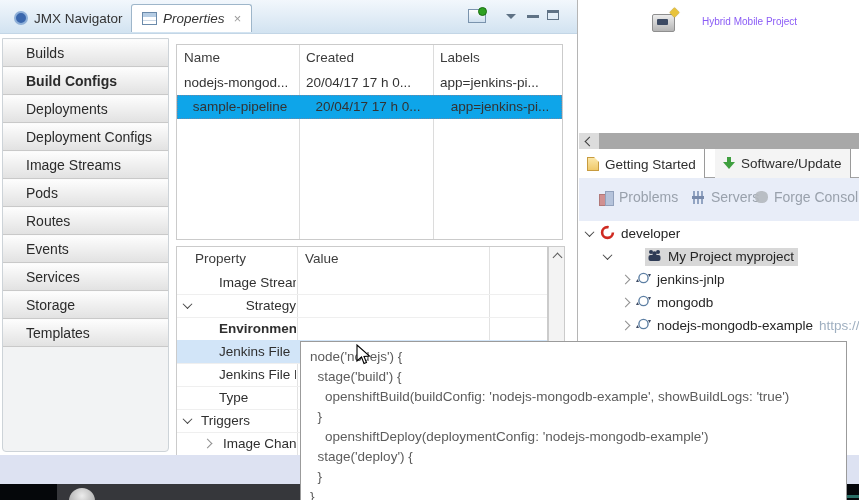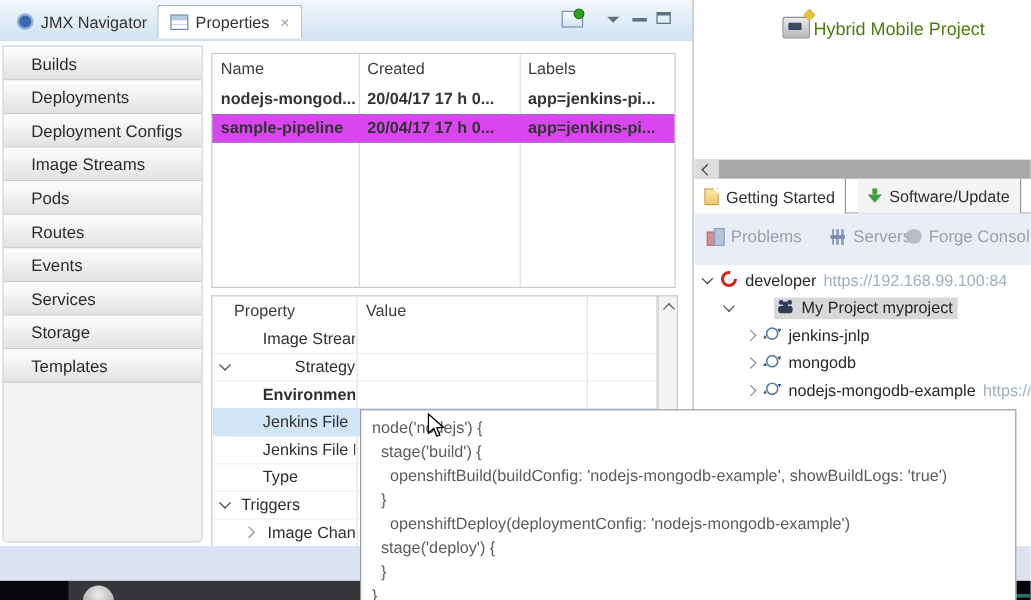--- a/index.html
+++ b/index.html
@@ -29,22 +29,22 @@
   .sidebar{position:absolute;left:2px;top:38px;width:167px;height:414px;background:#f2f3f4;
            border:1px solid #cdd3d8;border-radius:0 0 4px 4px;overflow:hidden;box-sizing:border-box;}
   .side-btn{height:26px;line-height:26px;padding-left:23px;font-size:14px;color:#2b2b2b;
             background:linear-gradient(#fdfdfd,#e2e2e2);border-bottom:1px solid #c9c9c9;border-top:1px solid #fbfbfb;}
   .side-btn.sel{font-weight:bold;}
   
   .bc-table{position:absolute;left:176px;top:44px;width:387px;height:196px;background:#fff;
             border:1px solid #cbcbcb;box-sizing:border-box;}
   .bc-vline{position:absolute;top:0;bottom:0;width:1px;background:#dcdcdc;}
   .bc-head{position:absolute;top:0;height:25px;line-height:25px;font-size:13.5px;color:#3c3c3c;}
-  .bc-row{position:absolute;left:0;width:100%;height:24px;line-height:24px;font-size:13.5px;color:#333;font-weight:bold;}
-  .bc-row.selrow{background:#d946ef;outline:1px dotted #6f88a5;outline-offset:-1px;}
+  .bc-row{position:absolute;left:0;width:100%;height:24px;line-height:24px;font-size:13.5px;color:#333;}
+  .bc-row.selrow{background:#0ea5e9;outline:1px dotted #6f88a5;outline-offset:-1px;text-align:center;}
   .bc-cell{position:absolute;top:0;white-space:nowrap;overflow:hidden;}
   
   .pv-table{position:absolute;left:176px;top:246px;width:372px;height:209px;background:#fff;
             border:1px solid #cbcbcb;border-bottom:none;box-sizing:border-box;overflow:hidden;}
   .pv-vline{position:absolute;top:0;bottom:0;width:1px;background:#e2e2e2;}
   .pv-head{position:absolute;top:0;height:24px;line-height:24px;font-size:13.5px;color:#3c3c3c;}
   .pv-row{position:absolute;left:0;width:100%;height:23px;line-height:23px;font-size:13.5px;color:#2f2f2f;
           border-bottom:1px solid #efefef;white-space:nowrap;}
   .pv-row.hl{background:#d2e5f8;}
   .pv-label{position:absolute;top:0;overflow:hidden;}
@@ -56,21 +56,21 @@
   .pv-scroll{position:absolute;left:548px;top:246px;width:17px;height:209px;background:#f3f3f3;
              border:1px solid #cbcbcb;box-sizing:border-box;}
   .pv-scroll .chev{position:absolute;left:5px;top:7px;}
   
   .rp{position:absolute;left:577px;top:0;width:282px;height:455px;background:#fff;border-left:1px solid #b5b5b5;box-sizing:border-box;}
   .wiz-icon{position:absolute;left:74px;top:14px;width:21px;height:16px;background:linear-gradient(#ececec,#b5b5b5);
             border:1px solid #8f8f8f;border-radius:2px;}
   .wiz-icon::before{content:"";position:absolute;left:4px;top:4px;width:11px;height:6px;background:#3c4a63;border-radius:1px;}
   .wiz-icon::after{content:"";position:absolute;right:-4px;top:-6px;width:7px;height:7px;background:#e8c33c;
             transform:rotate(45deg);box-shadow:0 0 1px #9c7d1d;}
-  .wiz-label{position:absolute;left:100px;top:16px;font-size:15px;color:#4d7c0f;white-space:nowrap;}
+  .wiz-label{position:absolute;left:124px;top:16px;font-size:10px;color:#8b5cf6;white-space:nowrap;}
   .graybar{position:absolute;left:1px;top:133px;width:281px;height:16px;background:#a8a8a8;}
   .graybar .btn{position:absolute;left:0;top:0;width:20px;height:16px;background:#dcdcdc;}
   .graybar .chev{position:absolute;left:8px;top:5px;}
   .rp-tabs{position:absolute;left:1px;top:149px;width:281px;height:29px;border-bottom:1px solid #a3a3a3;box-sizing:border-box;}
   .rp-tab{position:absolute;top:0;height:29px;display:flex;align-items:center;gap:6px;padding:0 8px;
           font-size:13.5px;color:#2e2e2e;box-sizing:border-box;white-space:nowrap;}
   .rp-tab.active{background:#fff;border-right:1px solid #9a9a9a;height:30px;}
   .rp-tab.idle{left:136px;background:#f4f4f4;border-right:1px solid #9a9a9a;}
   .gs-icon{width:12px;height:14px;background:linear-gradient(#fbe7a8,#f0c96a);border:1px solid #c79b3f;position:relative;box-sizing:border-box;}
   .gs-icon::after{content:"";position:absolute;right:-1px;top:-1px;border-style:solid;border-width:0 5px 5px 0;
@@ -113,33 +113,34 @@
 <body>
 
 <div class="screen">
 
   <div class="lv">
     <div class="tabbar">
       <div class="tab" style="left:4px;">
         <span class="jmx-icon"></span>
         <span>JMX Navigator</span>
       </div>
-      <div class="tab active" style="left:131px;">
+      <div class="tab active" style="left:131px;font-style:italic;">
         <span class="props-icon"></span>
         <span>Properties</span>
         <span class="close-x">×</span>
       </div>
       <span class="pin-icon"></span>
       <span class="menu-arrow"></span>
       <span class="min-icon"></span>
       <span class="max-icon"></span>
     </div>
 
     <div class="sidebar">
       <div class="side-btn">Builds</div>
+      <div class="side-btn sel">Build Configs</div>
       <div class="side-btn">Deployments</div>
       <div class="side-btn">Deployment Configs</div>
       <div class="side-btn">Image Streams</div>
       <div class="side-btn">Pods</div>
       <div class="side-btn">Routes</div>
       <div class="side-btn">Events</div>
       <div class="side-btn">Services</div>
       <div class="side-btn">Storage</div>
       <div class="side-btn">Templates</div>
     </div>
@@ -218,21 +219,21 @@
         <span class="gs-icon"></span>
         <span>Getting Started</span>
       </div>
       <div class="rp-tab idle">
         <span class="su-icon"></span>
         <span>Software/Update</span>
       </div>
     </div>
 
     <div class="viewbar">
-      <div class="vb-item" style="left:10px;">
+      <div class="vb-item" style="left:20px;align-items:flex-end;">
         <span class="problems-icon"></span>
         <span>Problems</span>
       </div>
       <div class="vb-item" style="left:112px;">
         <span class="servers-icon"></span>
         <span>Servers</span>
       </div>
       <div class="vb-item" style="left:176px;">
         <span class="forge-icon"></span>
         <span>Forge Consol</span>
@@ -241,21 +242,20 @@
 
     <div class="tree">
       <div class="trow lvl0">
         <span class="chev down"></span>
         <span class="ticon">
           <svg width="15" height="15">
               <circle cx="7.5" cy="7.5" r="5.4" fill="none" stroke="#cf2a21" stroke-width="2.6" stroke-dasharray="26 8"></circle>
             </svg>
         </span>
         <span>developer</span>
-        <span class="turl">https://192.168.99.100:84</span>
       </div>
       <div class="trow lvl1">
         <span class="chev down"></span>
         <span class="selwrap">
           <span class="ticon">
             <svg width="15" height="13">
                 <circle cx="4" cy="3" r="2" fill="#2e3b55"></circle>
                 <circle cx="11" cy="3" r="2" fill="#2e3b55"></circle>
                 <circle cx="7.5" cy="4.5" r="2.2" fill="#2e3b55"></circle>
                 <rect x="1.5" y="6" width="12" height="6" rx="2" fill="#2e3b55"></rect>

